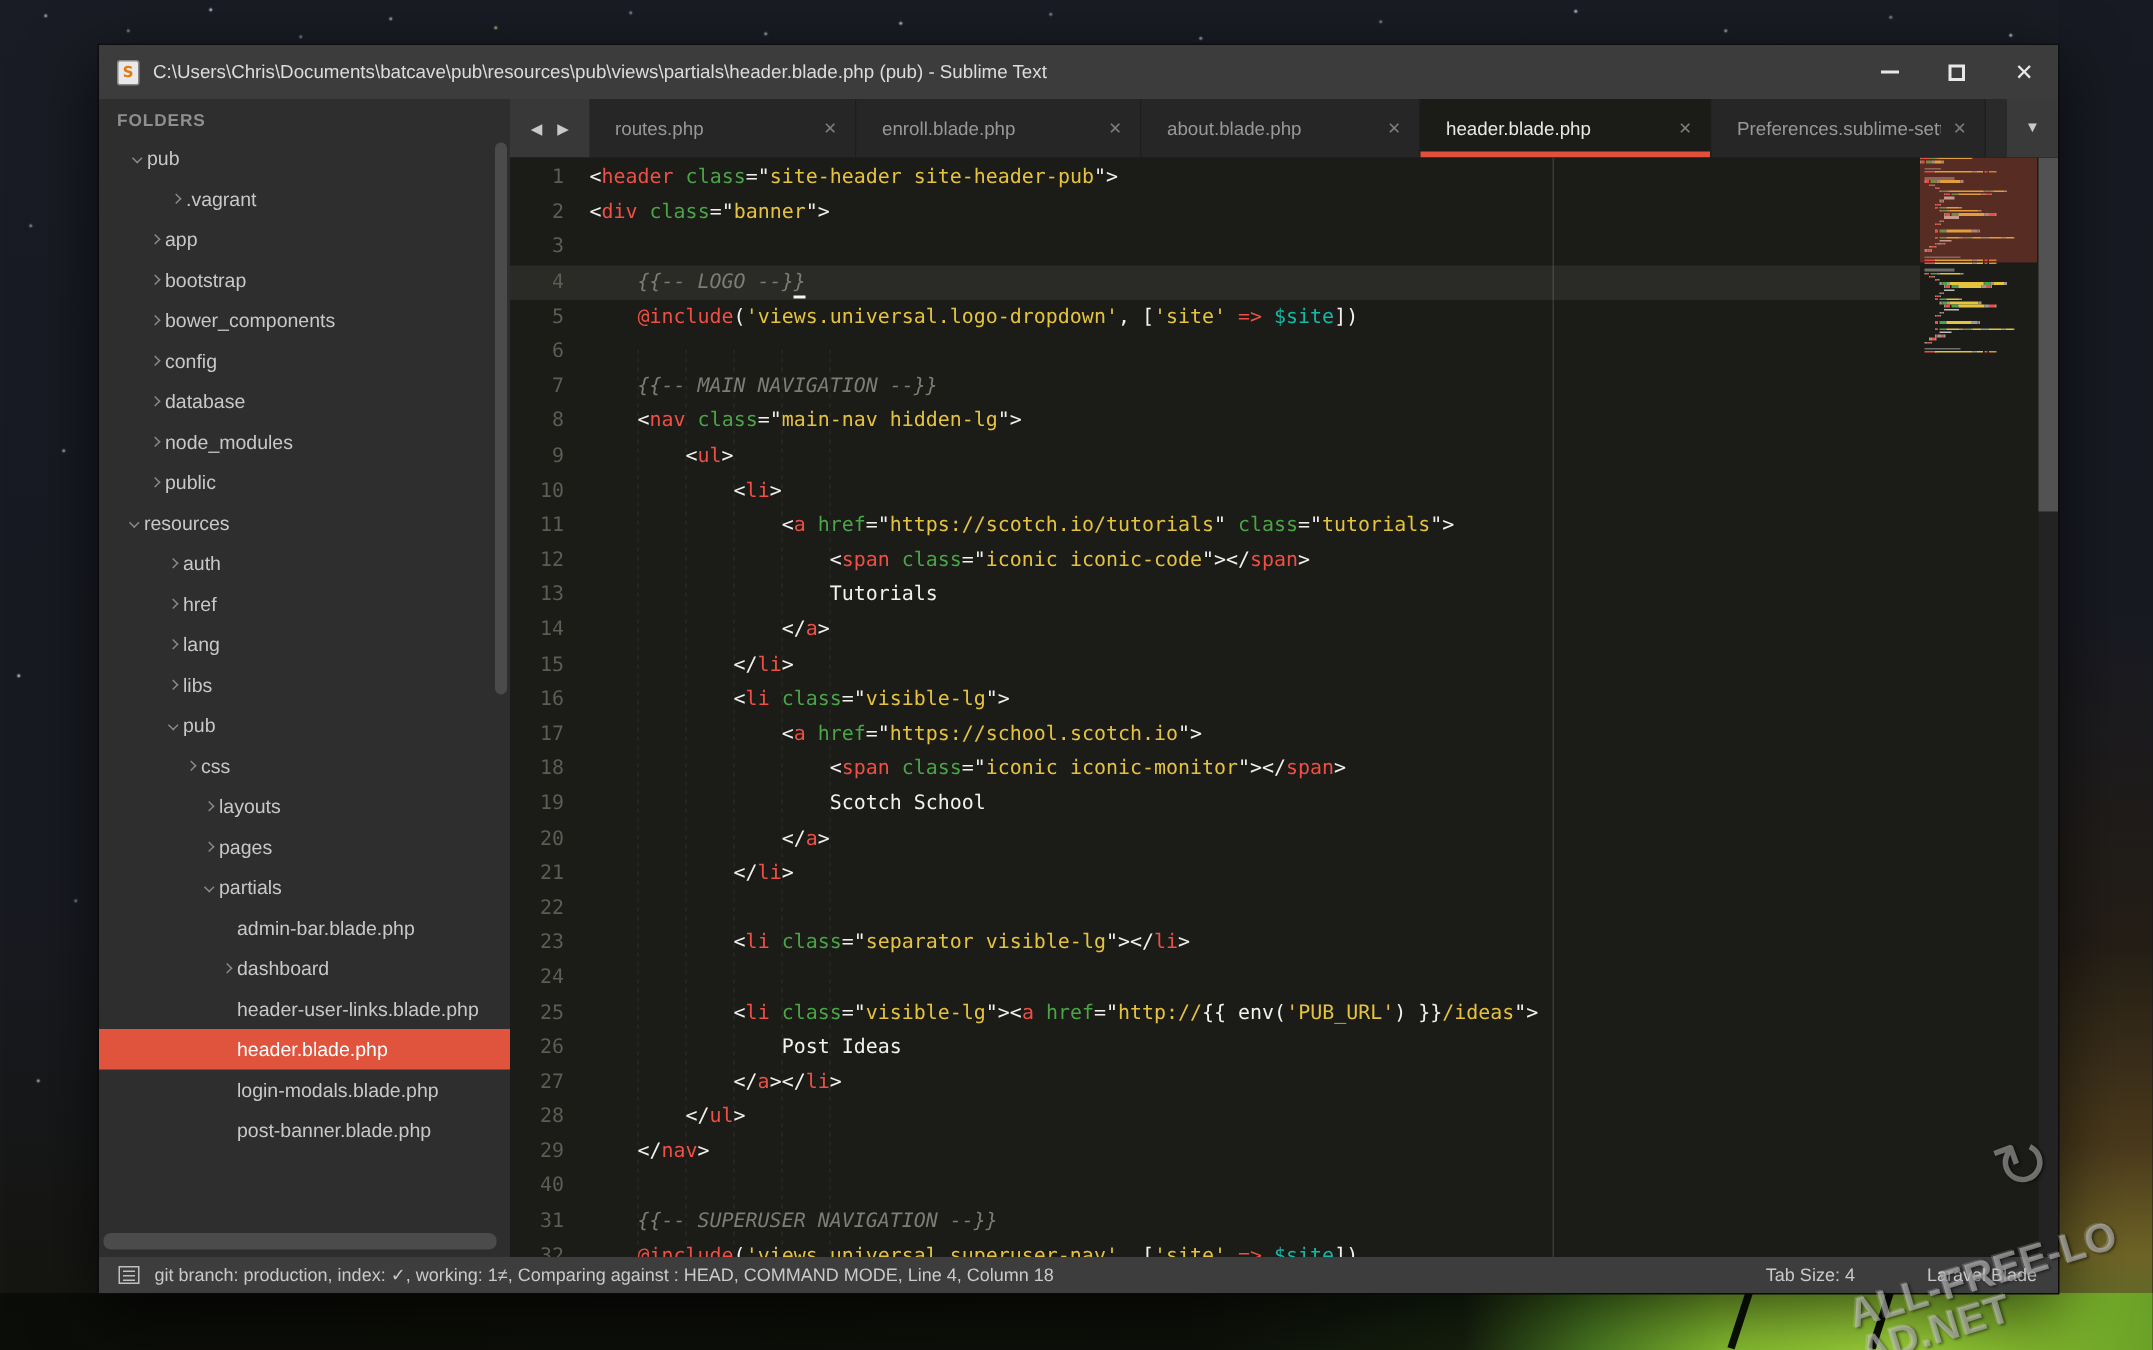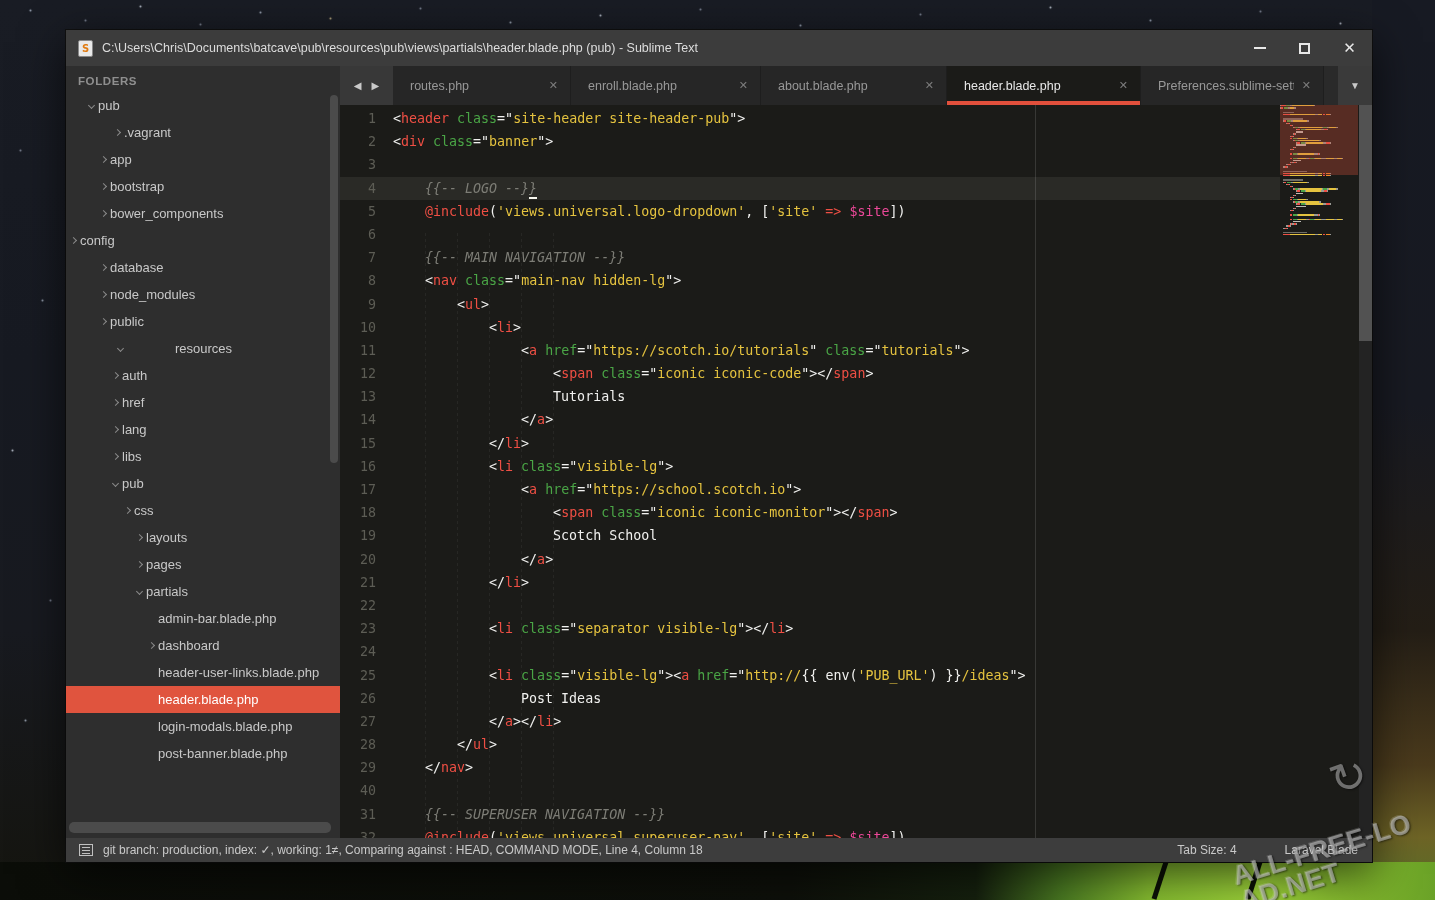--- a/index.html
+++ b/index.html
@@ -70,21 +70,21 @@
     font-family:"DejaVu Sans Mono", monospace; font-size:13.3px; line-height:23.2px; }
   .cur-line-band { position:absolute; left:0; top:71.6px; width:940px; height:23.2px; background:#2a2a26; }
   .gutter { position:absolute; left:0; top:2px; width:50px; text-align:right; color:#5d5d55; }
   .gutter div { padding-right:14px; height:23.2px; }
   .code-layer { position:absolute; left:53px; top:2px; white-space:pre; }
   .code-line { height:23.2px; }
   .tk-p { color:#f1f1ef; } .tk-x { color:#f1f1ef; }
   .tk-t { color:#ef4f44; } .tk-k { color:#ef4f44; } .tk-o { color:#ef4f44; }
   .tk-a { color:#4aa546; }
   .tk-s { color:#e5c33f; }
-  .tk-v { color:#ec4899;text-align:right; }
+  .tk-v { color:#14b8a6;text-align:right; }
   .tk-c { color:#7d7d76; font-style:italic; }
   .ruler { position:absolute; left:695px; top:0; bottom:0; width:1px; background:rgba(255,255,255,0.13); }
   .iguide { position:absolute; top:128px; height:640px; width:1px;
     background-image:linear-gradient(180deg, rgba(255,255,255,0.05) 50%, transparent 50%); background-size:1px 6px; }
   .cursor { position:absolute; left:189px; top:91.5px; width:8px; height:2px; background:#f8f8f0; }
 
   .minimap { position:absolute; left:940px; top:0; width:78px; bottom:0; overflow:hidden; }
   .mm-row { height:2.2px; white-space:nowrap; font-size:0; }
   .mm-row span { display:inline-block; height:1.4px; vertical-align:top; }
   .mm-viewport { position:absolute; left:0; top:0; width:78px; height:70px; background:rgba(216,80,58,0.32); }
@@ -166,21 +166,21 @@
                 <i></i>
               </span>
               <span>bootstrap</span>
             </div>
             <div class="tree-row" style="padding-left: 30px;">
               <span class="chev right">
                 <i></i>
               </span>
               <span>bower_components</span>
             </div>
-            <div class="tree-row" style="">
+            <div class="tree-row" style="padding-left: 30px;">
               <span class="chev right">
                 <i></i>
               </span>
               <span>config</span>
             </div>
             <div class="tree-row" style="padding-left: 30px;">
               <span class="chev right">
                 <i></i>
               </span>
               <span>database</span>
@@ -190,21 +190,21 @@
                 <i></i>
               </span>
               <span>node_modules</span>
             </div>
             <div class="tree-row" style="padding-left: 30px;">
               <span class="chev right">
                 <i></i>
               </span>
               <span>public</span>
             </div>
-            <div class="tree-row" style="padding-left: 47px; gap: 48px;">
+            <div class="tree-row" style="padding-left: 16px;">
               <span class="chev down">
                 <i></i>
               </span>
               <span>resources</span>
             </div>
             <div class="tree-row" style="padding-left: 42px;">
               <span class="chev right">
                 <i></i>
               </span>
               <span>auth</span>

